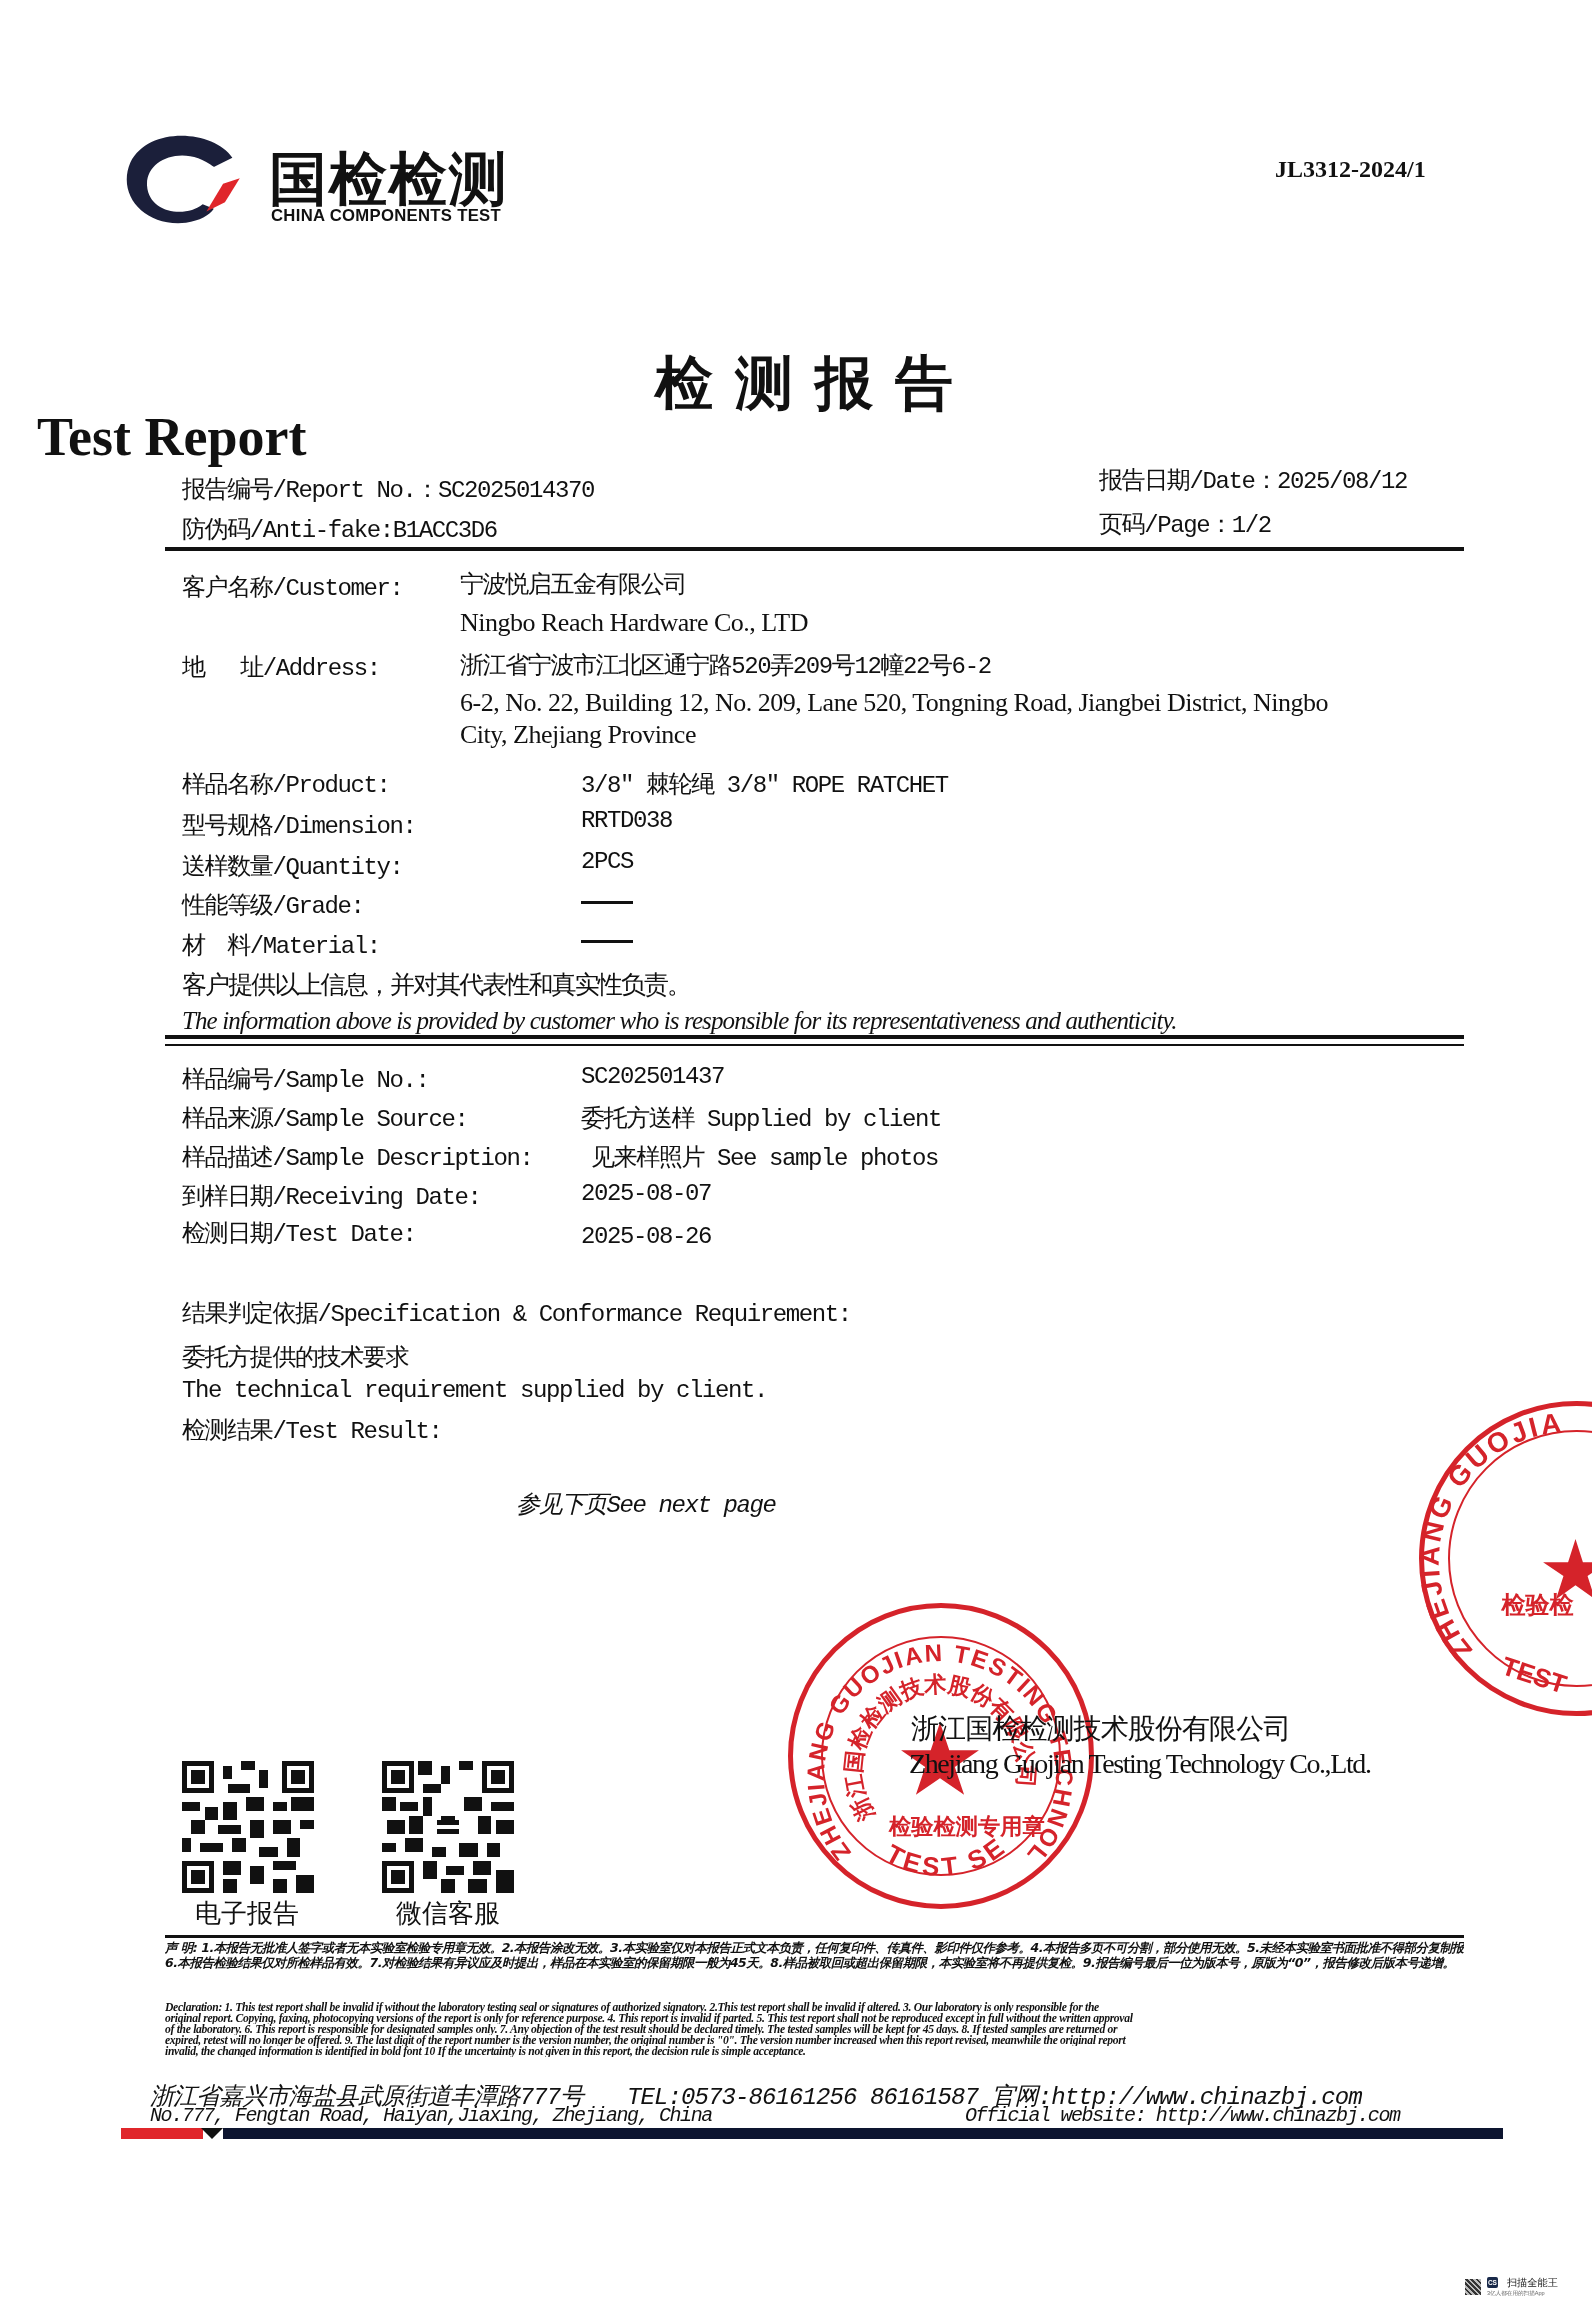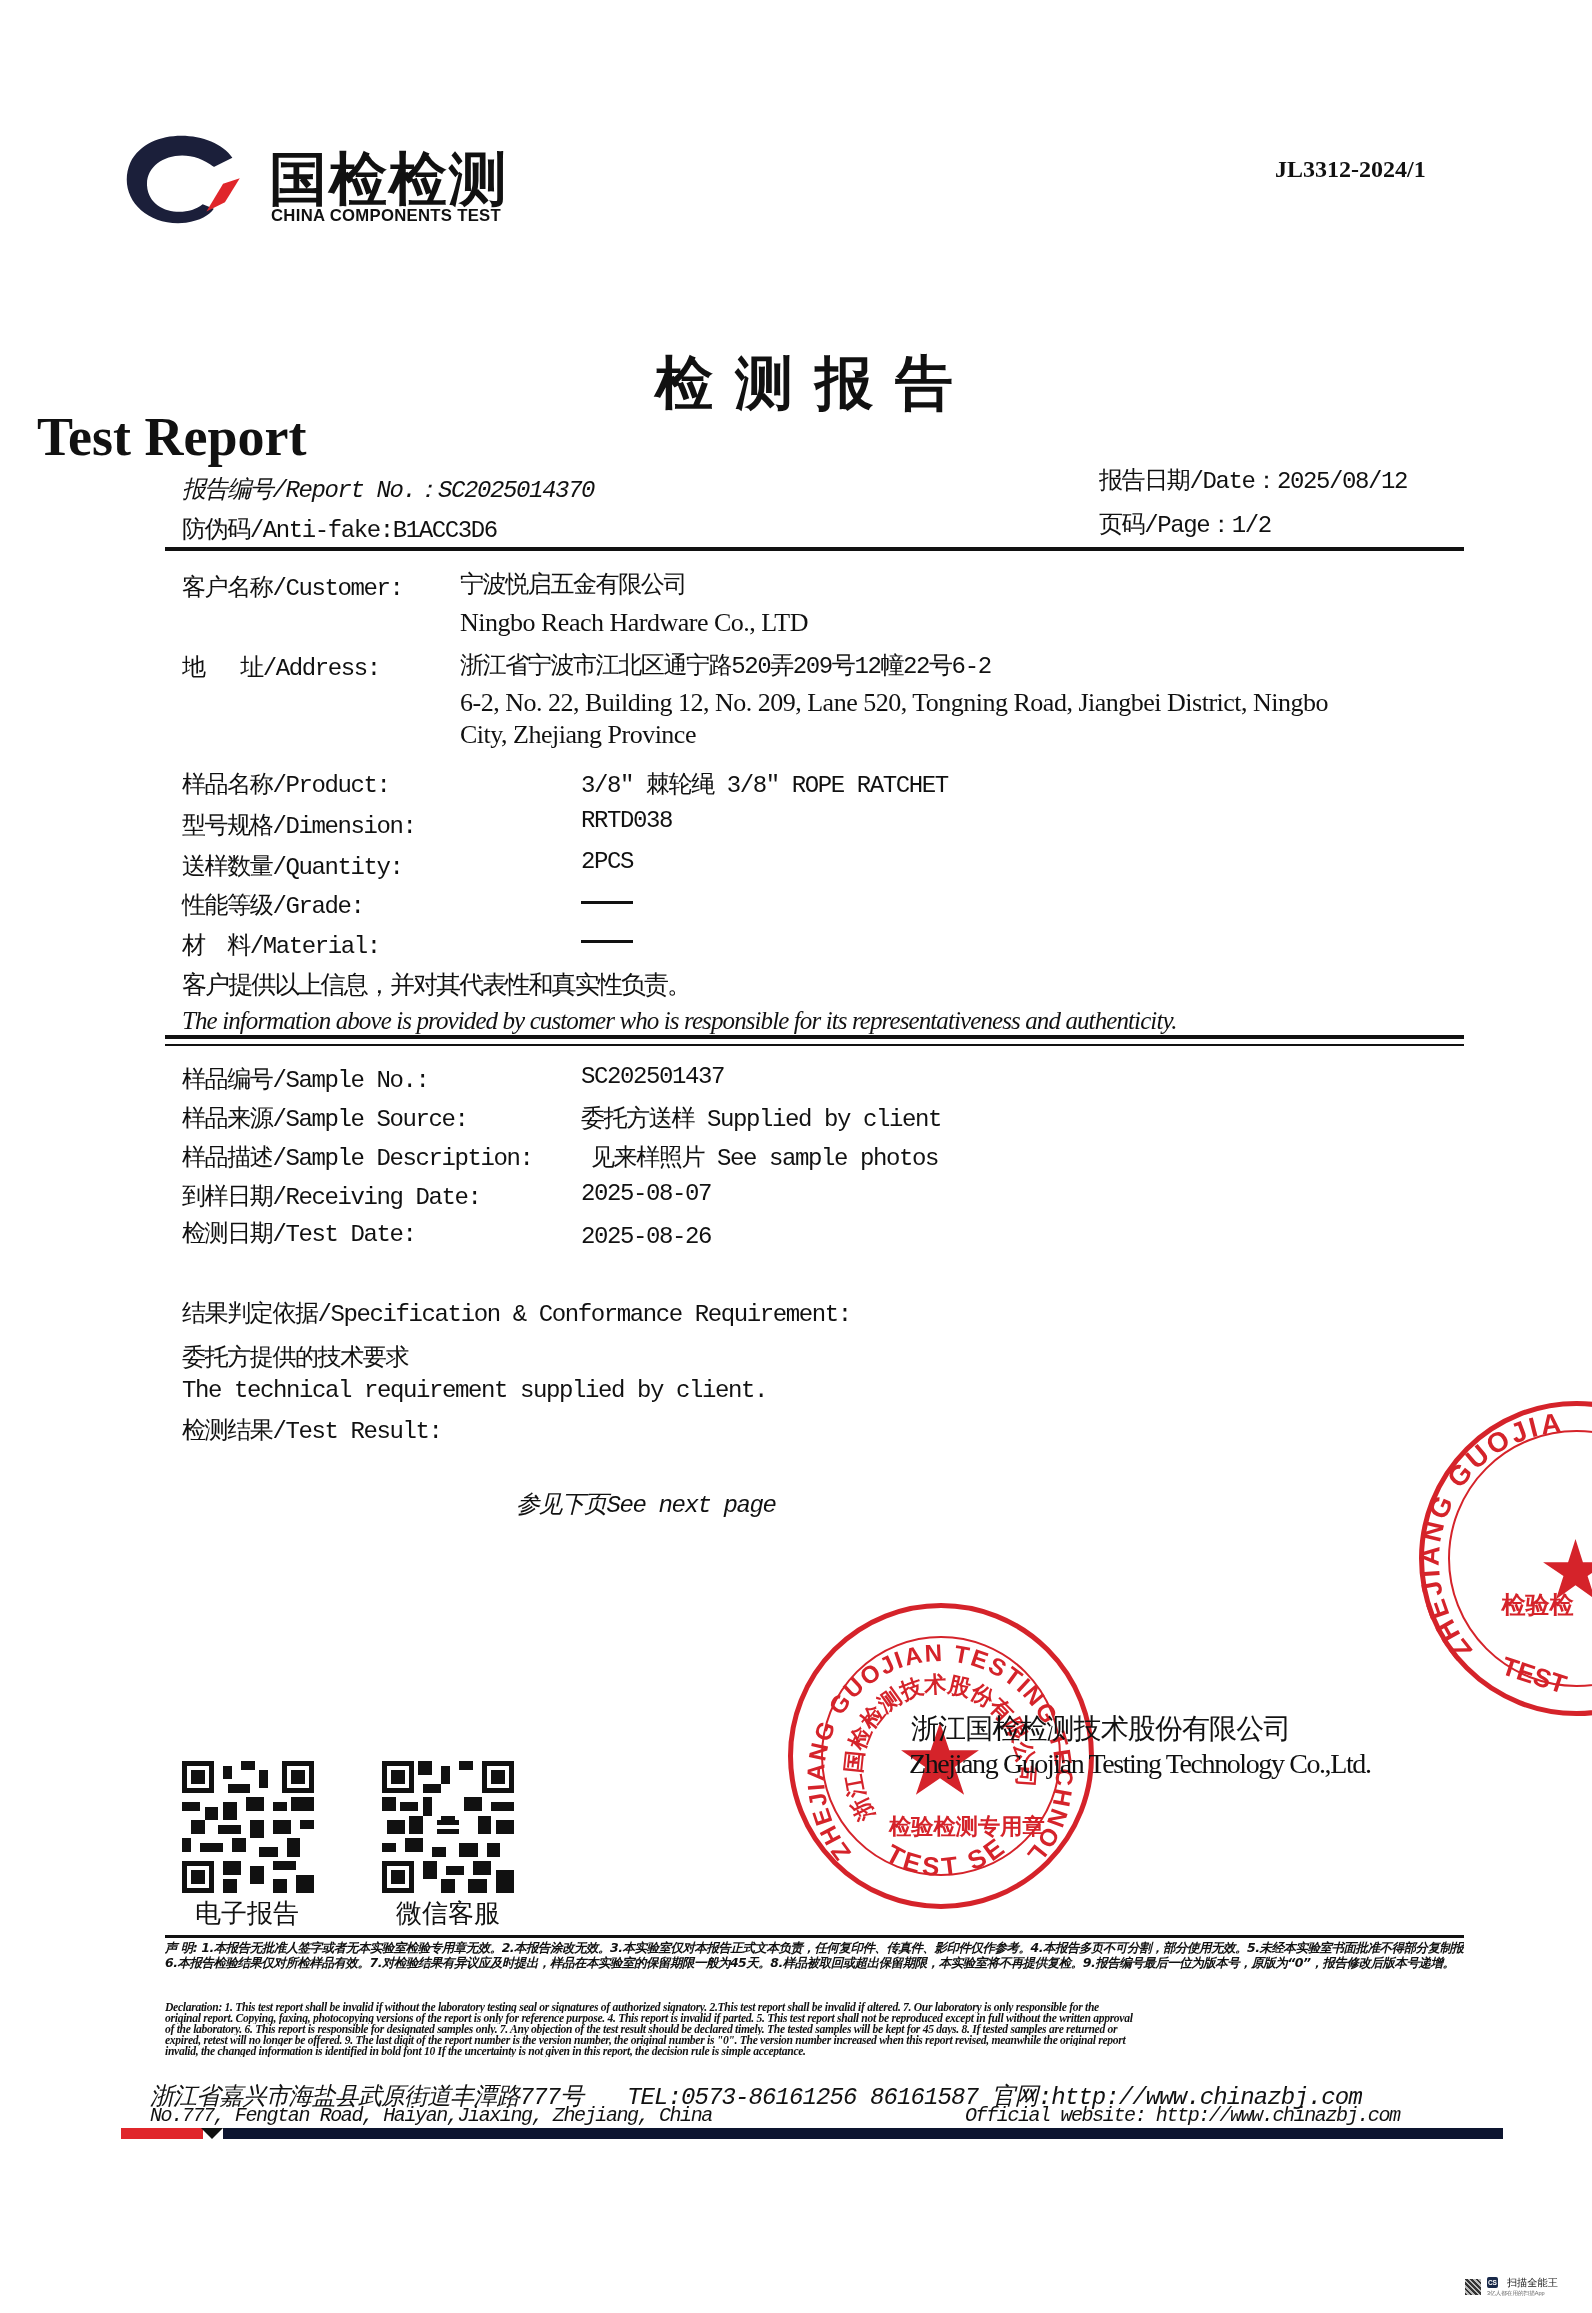--- a/index.html
+++ b/index.html
@@ -53,21 +53,21 @@
     <path d="M92 88 L110 58 L128 52 L112 78 Z" fill="#e0262b"></path>
   </svg>
 </div>
 <div class="abs logo-cn">国检检测</div>
 <div class="abs logo-en">CHINA COMPONENTS TEST</div>
 <div class="abs doc-code">JL3312-2024/1</div>
 
 <div class="abs title-cn">检测报告</div>
 <div class="abs title-en">Test Report</div>
 
-<div class="abs field" style="left:182px; top:473px;font-style:italic;">
+<div class="abs field" style="left:182px; top:473px;">
   <span>报告编号/Report No.：</span><span>SC2025014370</span>
 </div>
 <div class="abs field" style="left:182px; top:513px;">
   <span>防伪码/Anti-fake:</span><span>B1ACC3D6</span>
 </div>
 <div class="abs field" style="left:1099px; top:464px;">
   <span>报告日期/Date：</span><span>2025/08/12</span>
 </div>
 <div class="abs field" style="left:1099px; top:508px;">
   <span>页码/Page：</span><span>1/2</span>
@@ -239,21 +239,21 @@
   </svg>
 </div>
 <div class="abs qr-caption" style="left:374px; top:1896px;">微信客服</div>
 
 <div class="rule" style="left:165px; top:1935px; width:1299px; height:2.8px;"></div>
 <div class="abs" style="left:165px; top:1940px; width:1299px;">
   <div class="decl-cn" style="white-space:nowrap; overflow:hidden;">声 明: 1.本报告无批准人签字或者无本实验室检验专用章无效。2.本报告涂改无效。3.本实验室仅对本报告正式文本负责，任何复印件、传真件、影印件仅作参考。4.本报告多页不可分割，部分使用无效。5.未经本实验室书面批准不得部分复制报告。</div>
   <div class="decl-cn" style="white-space:nowrap; overflow:hidden;">6.本报告检验结果仅对所检样品有效。7.对检验结果有异议应及时提出，样品在本实验室的保留期限一般为45天。8.样品被取回或超出保留期限，本实验室将不再提供复检。9.报告编号最后一位为版本号，原版为“0”，报告修改后版本号递增。</div>
 </div>
 <div class="abs" style="left:165px; top:2002px; width:1299px;">
-  <div class="decl-en" style="white-space:nowrap; overflow:hidden;">Declaration: 1. This test report shall be invalid if without the laboratory testing seal or signatures of authorized signatory. 2.This test report shall be invalid if altered. 7. Our laboratory is only responsible for the</div>
+  <div class="decl-en" style="white-space:nowrap; overflow:hidden;">Declaration: 1. This test report shall be invalid if without the laboratory testing seal or signatures of authorized signatory. 2.This test report shall be invalid if altered. 3. Our laboratory is only responsible for the</div>
   <div class="decl-en" style="white-space:nowrap; overflow:hidden;">original report. Copying, faxing, photocopying versions of the report is only for reference purpose. 4. This report is invalid if parted. 5. This test report shall not be reproduced except in full without the written approval</div>
   <div class="decl-en" style="white-space:nowrap; overflow:hidden;">of the laboratory. 6. This report is responsible for designated samples only. 7. Any objection of the test result should be declared timely. The tested samples will be kept for 45 days. 8. If tested samples are returned or</div>
   <div class="decl-en" style="white-space:nowrap; overflow:hidden;">expired, retest will no longer be offered. 9. The last digit of the report number is the version number, the original number is "0". The version number increased when this report revised, meanwhile the original report</div>
   <div class="decl-en" style="white-space:nowrap; overflow:hidden;">invalid, the changed information is identified in bold font 10 If the uncertainty is not given in this report, the decision rule is simple acceptance.</div>
 </div>
 
 <div class="abs footer-cn" style="left:150px; top:2080px; white-space:nowrap;">
   <span>浙江省嘉兴市海盐县武原街道丰潭路777号</span>
   <span style="display:inline-block; width:16.7px;"></span>
   <span>TEL:0573-86161256  86161587</span>

